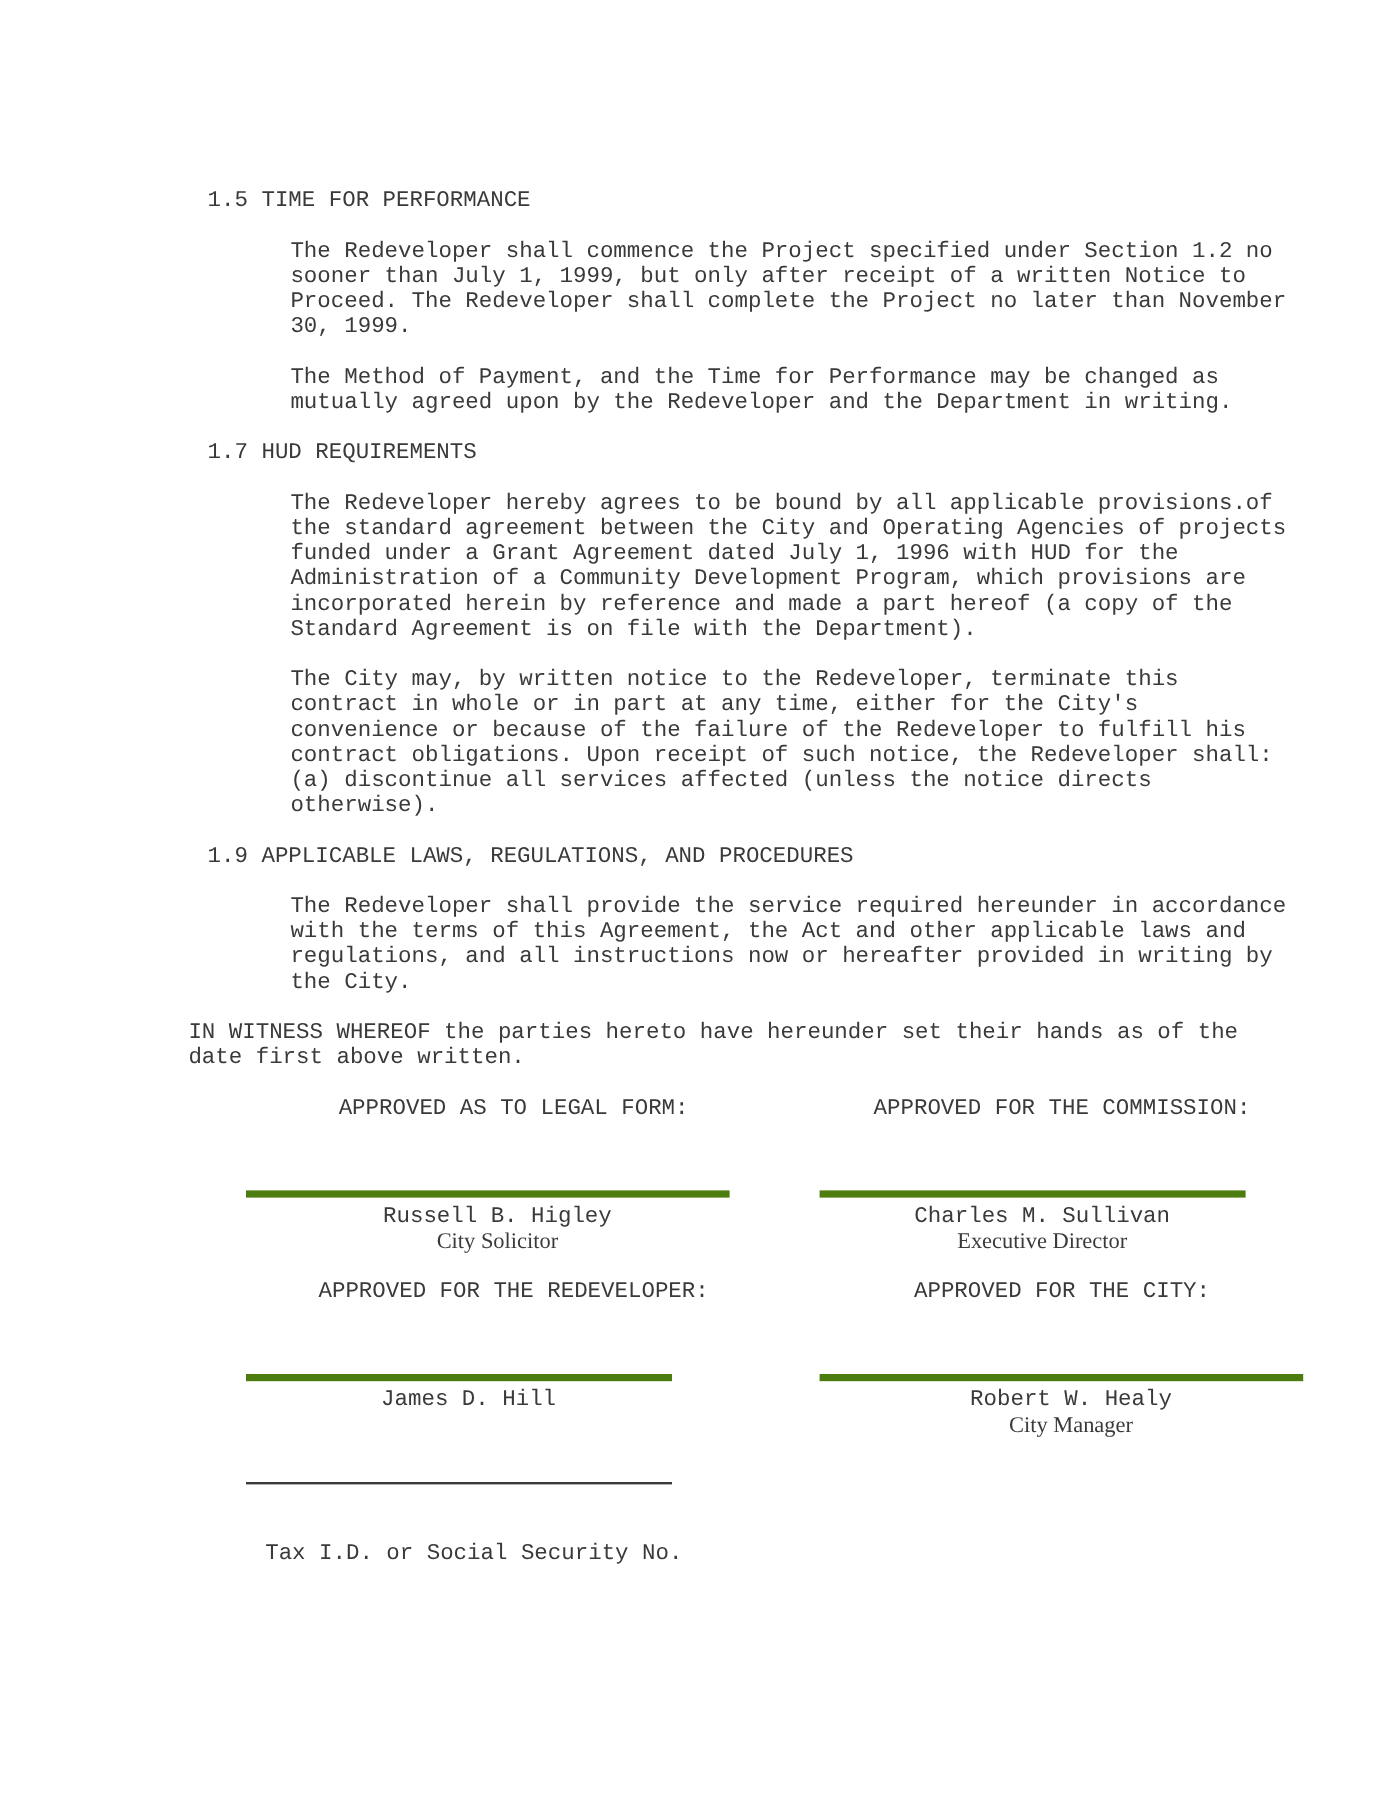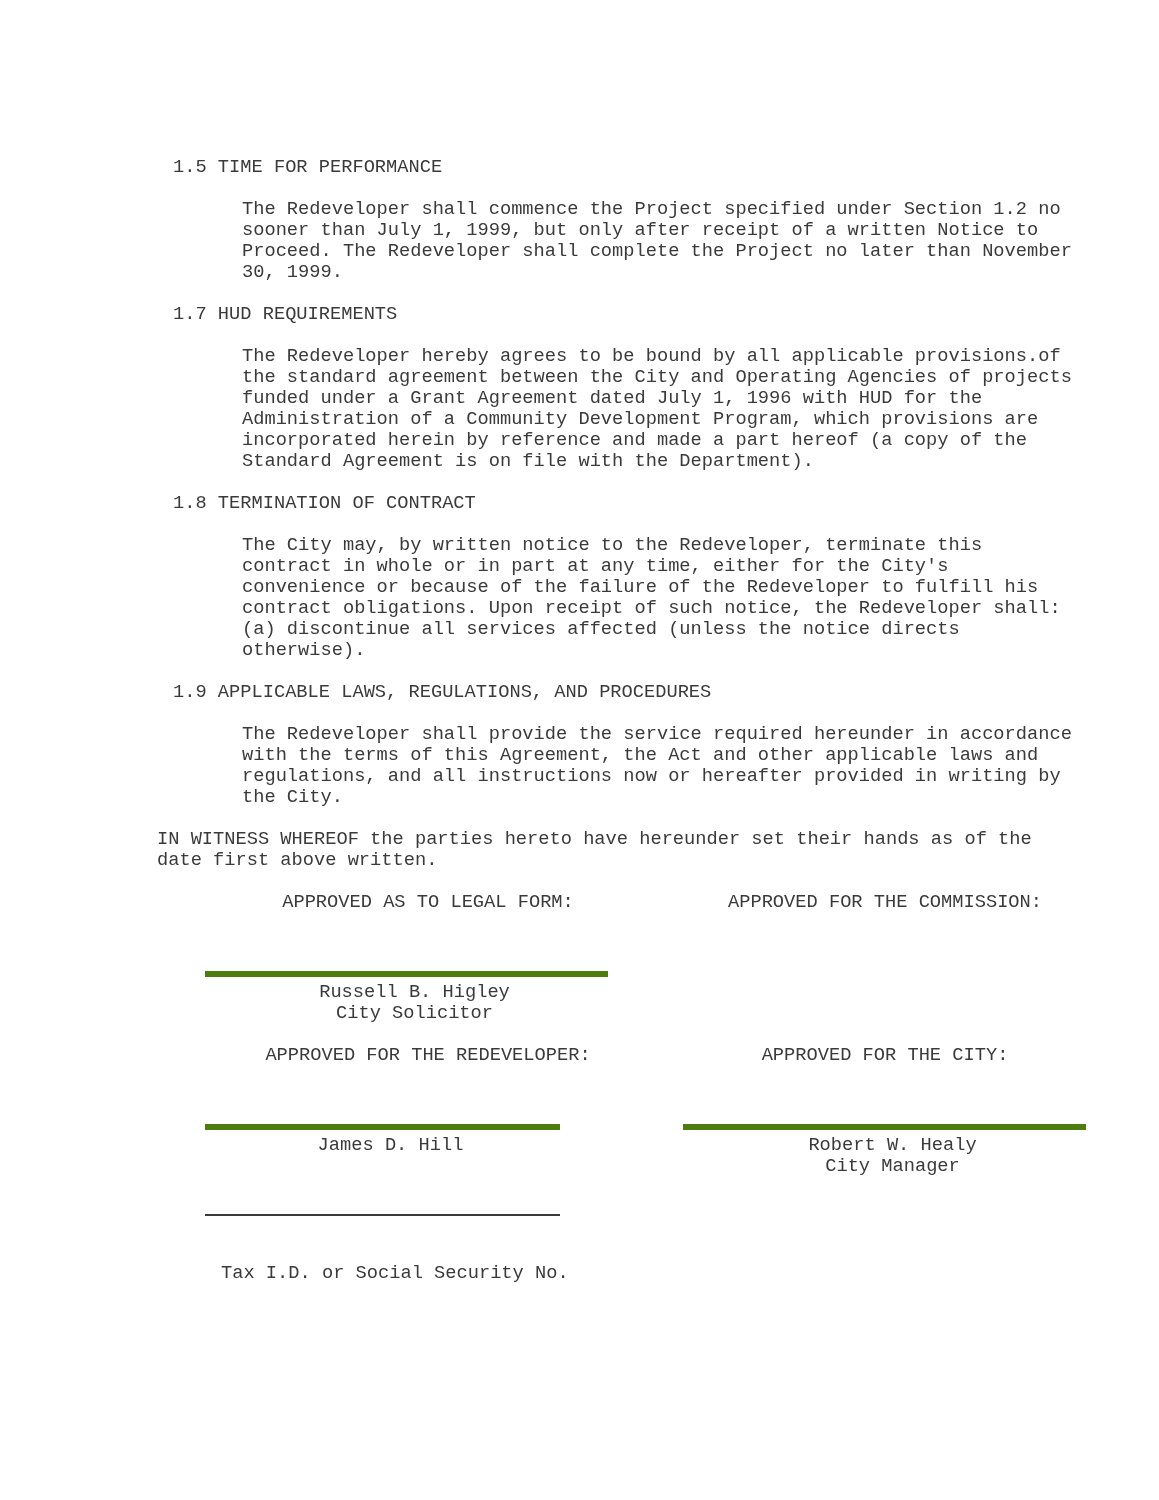--- a/index.html
+++ b/index.html
@@ -45,21 +45,21 @@
     margin-bottom: 58px;
     white-space: pre;
   }
   .sig-block {
     border-top: 6px solid #4d7c0f;
     padding-top: 5px;
   }
   .col-left .sig-block { width: 403px; }
   .col-right .sig-block { width: 355px; }
   .sig-name { white-space: pre; }
-  .sig-title { white-space: pre; min-height: 21px; }
+  .sig-title { white-space: pre; min-height: 21px; font-family: Liberation Serif, serif; }
   .tax-block {
     margin-top: 37px;
     border-top: 2px solid #3a3a3a;
     padding-top: 5px;
     width: 355px;
     white-space: pre;
   }
 </style>
 </head>
 <body>
@@ -69,34 +69,35 @@
 
     <section>
       <h2 class="section-heading">1.5 TIME FOR PERFORMANCE</h2>
       <p class="section-body">The Redeveloper shall commence the Project specified under Section 1.2 no
 sooner than July 1, 1999, but only after receipt of a written Notice to
 Proceed. The Redeveloper shall complete the Project no later than November
 30, 1999.</p>
     </section>
 
     <section>
+      <p class="section-body">The Method of Payment, and the Time for Performance may be changed as
+mutually agreed upon by the Redeveloper and the Department in writing.</p>
     </section>
 
     <section>
       <h2 class="section-heading">1.7 HUD REQUIREMENTS</h2>
       <p class="section-body">The Redeveloper hereby agrees to be bound by all applicable provisions.of
 the standard agreement between the City and Operating Agencies of projects
 funded under a Grant Agreement dated July 1, 1996 with HUD for the
 Administration of a Community Development Program, which provisions are
 incorporated herein by reference and made a part hereof (a copy of the
 Standard Agreement is on file with the Department).</p>
     </section>
 
     <section>
-      <h2 class="section-heading">1.8 TERMINATION OF CONTRACT</h2>
       <p class="section-body">The City may, by written notice to the Redeveloper, terminate this
 contract in whole or in part at any time, either for the City's
 convenience or because of the failure of the Redeveloper to fulfill his
 contract obligations. Upon receipt of such notice, the Redeveloper shall:
 (a) discontinue all services affected (unless the notice directs
 otherwise).</p>
     </section>
 
     <section>
       <h2 class="section-heading">1.9 APPLICABLE LAWS, REGULATIONS, AND PROCEDURES</h2>
@@ -114,20 +115,24 @@
       <div class="sig-cell col-left">
         <div class="sig-label">APPROVED AS TO LEGAL FORM:</div>
         <div class="sig-block">
           <div class="sig-name">Russell B. Higley</div>
           <div class="sig-title">City Solicitor</div>
         </div>
       </div>
 
       <div class="sig-cell col-right">
         <div class="sig-label">APPROVED FOR THE COMMISSION:</div>
+        <div class="sig-block">
+          <div class="sig-name">Charles M. Sullivan</div>
+          <div class="sig-title">Executive Director</div>
+        </div>
       </div>
 
       <div class="sig-cell col-right">
         <div class="sig-label">APPROVED FOR THE REDEVELOPER:</div>
         <div class="sig-block">
           <div class="sig-name">James D. Hill</div>
           <div class="sig-title"></div>
         </div>
         <div class="tax-block">
           <div>Tax I.D. or Social Security No.</div>

